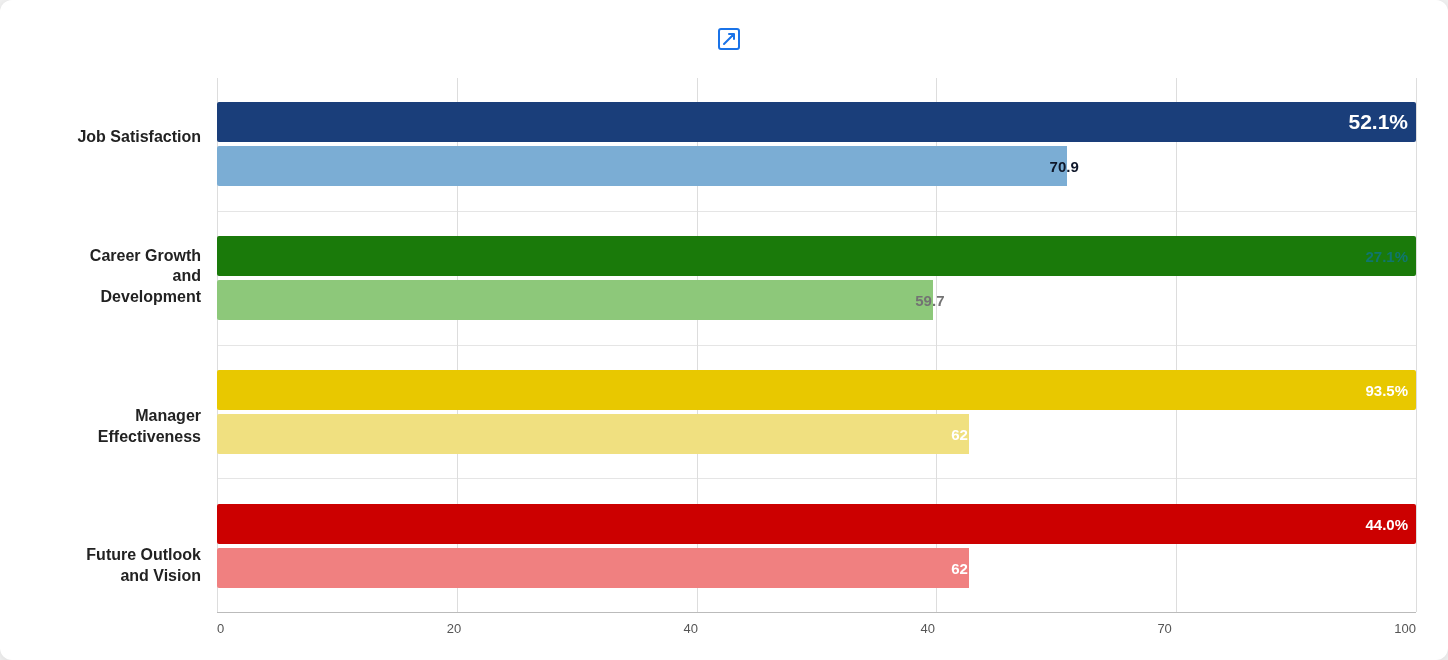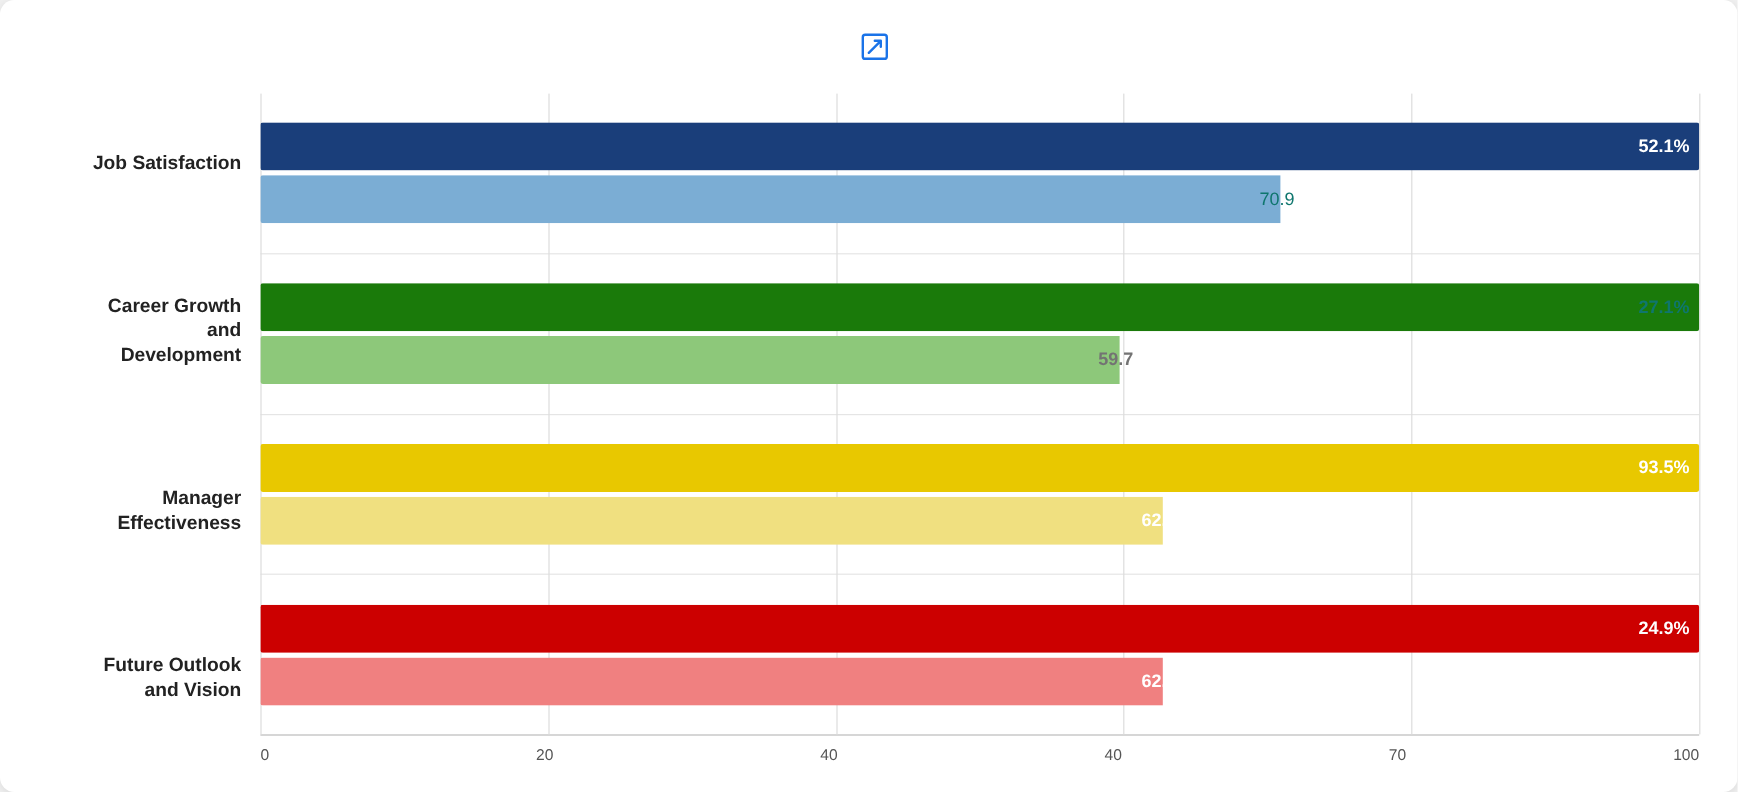--- a/index.html
+++ b/index.html
@@ -180,25 +180,25 @@
             <div class="grid-line" style="left: 0%;"></div>
             <div class="grid-line" style="left: 20%;"></div>
             <div class="grid-line" style="left: 40%;"></div>
             <div class="grid-line" style="left: 60%;"></div>
             <div class="grid-line" style="left: 80%;"></div>
             <div class="grid-line" style="left: 100%;"></div>
           </div>
       <div class="section">
             <div class="bar-track" style="width: 100%; height: 40px; position: relative; border-radius: 2px; overflow: hidden;">
               <div style="position: absolute; top: 0px; left: 0px; height: 100%; width: 100%; background: rgb(26, 62, 122);"></div>
-              <div class="bar-label-right" style="position: absolute; right: 8px; top: 50%; transform: translateY(-50%); color: white; font-weight: bold; font-size: 15px;">52.1%</div>
+              <div class="bar-label-right" style="position: absolute; right: 8px; top: 50%; transform: translateY(-50%); color: white; font-weight: bold; font-size: 21px;">52.1%</div>
             </div>
             <div class="bar-track" style="width: 100%; height: 40px; position: relative; border-radius: 2px; overflow: hidden;">
               <div style="position: absolute; top: 0px; left: 0px; height: 100%; width: 70.9%; background: rgb(123, 173, 212);"></div>
-              <div style="position: absolute; right: auto; margin-right: -30px; top: 50%; transform: translateX(-60%) translateY(-50%); color: #0f766e; font-weight: normal; font-size: 15px; left: 70.9%;">70.9</div>
+              <div style="position: absolute; right: auto; margin-right: -30px; top: 50%; transform: translateX(-60%) translateY(-50%); color: #0f172a; font-weight: bold; font-size: 15px; left: 70.9%;">70.9</div>
             </div>
           </div>
           <div class="section">
             <div class="bar-track" style="width: 100%; height: 40px; position: relative; border-radius: 2px; overflow: hidden;">
               <div style="position: absolute; top: 0px; left: 0px; height: 100%; width: 100%; background: rgb(26, 122, 10);"></div>
               <div class="bar-label-right" style="position: absolute; right: 8px; top: 50%; transform: translateY(-50%); color: #0f766e; font-weight: bold; font-size: 15px;">27.1%</div>
             </div>
             <div class="bar-track" style="width: 100%; height: 40px; position: relative; border-radius: 2px; overflow: hidden;">
               <div style="position: absolute; top: 0px; left: 0px; height: 100%; width: 59.7%; background: rgb(141, 200, 122);"></div>
               <div style="position: absolute; right: auto; margin-right: -30px; top: 50%; transform: translateX(-60%) translateY(-50%); color: #737373; font-weight: bold; font-size: 15px; left: 59.7%;">59.7</div>
@@ -210,21 +210,21 @@
               <div class="bar-label-right" style="position: absolute; right: 8px; top: 50%; transform: translateY(-50%); color: white; font-weight: bold; font-size: 15px;">93.5%</div>
             </div>
             <div class="bar-track" style="width: 100%; height: 40px; position: relative; border-radius: 2px; overflow: hidden;">
               <div style="position: absolute; top: 0px; left: 0px; height: 100%; width: 62.7%; background: rgb(240, 224, 128);"></div>
               <div style="position: absolute; right: auto; margin-right: -30px; top: 50%; transform: translateX(-60%) translateY(-50%); color: white; font-weight: bold; font-size: 15px; left: 62.7%;">62.7</div>
             </div>
           </div>
           <div class="section">
             <div class="bar-track" style="width: 100%; height: 40px; position: relative; border-radius: 2px; overflow: hidden;">
               <div style="position: absolute; top: 0px; left: 0px; height: 100%; width: 100%; background: rgb(204, 0, 0);"></div>
-              <div class="bar-label-right" style="position: absolute; right: 8px; top: 50%; transform: translateY(-50%); color: white; font-weight: bold; font-size: 15px;">24.9%</div>
+              <div class="bar-label-right" style="position: absolute; right: 8px; top: 50%; transform: translateY(-50%); color: white; font-weight: bold; font-size: 15px;">44.0%</div>
             </div>
             <div class="bar-track" style="width: 100%; height: 40px; position: relative; border-radius: 2px; overflow: hidden;">
               <div style="position: absolute; top: 0px; left: 0px; height: 100%; width: 62.7%; background: rgb(240, 128, 128);"></div>
               <div style="position: absolute; right: auto; margin-right: -30px; top: 50%; transform: translateX(-60%) translateY(-50%); color: white; font-weight: bold; font-size: 15px; left: 62.7%;">62.7</div>
             </div>
           </div>
         </div>
 
       <div class="x-axis" id="x-axis">
           <span class="x-tick">0</span>

